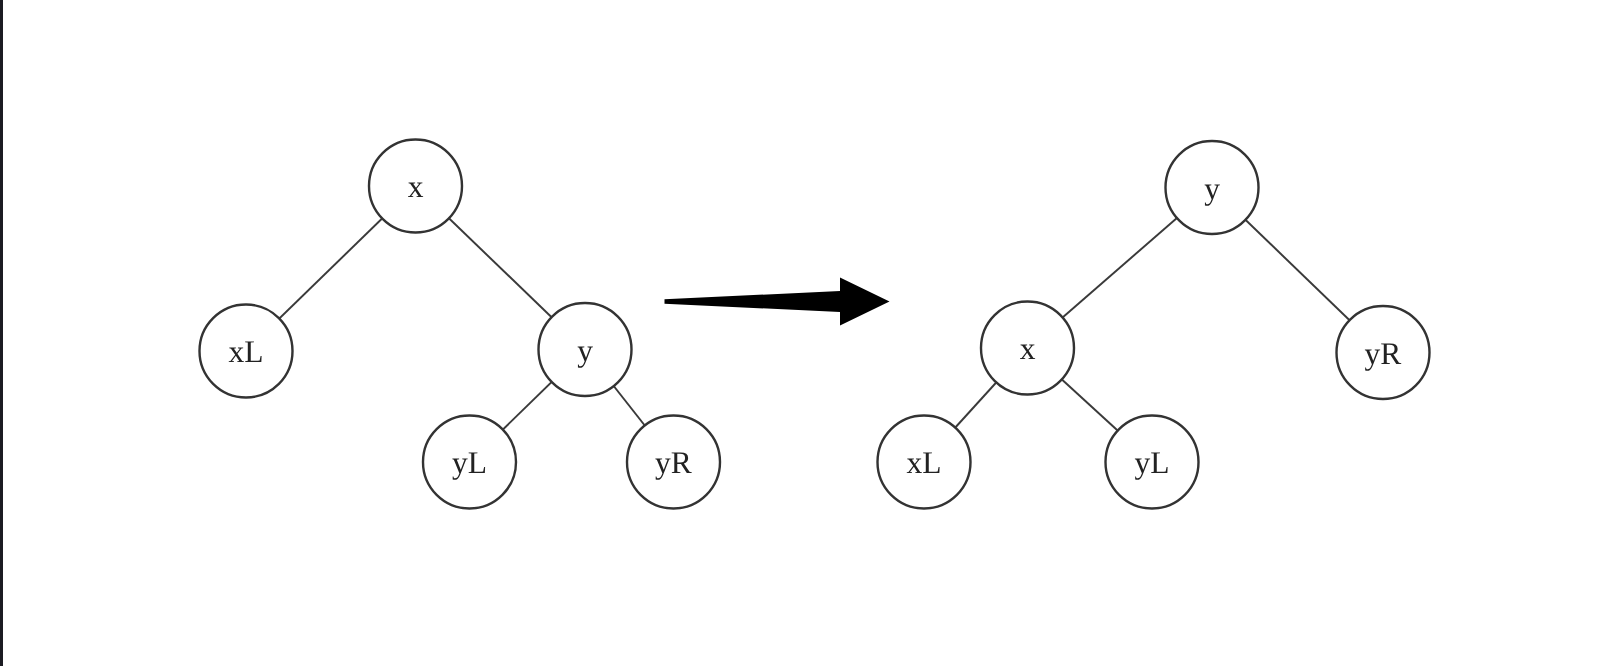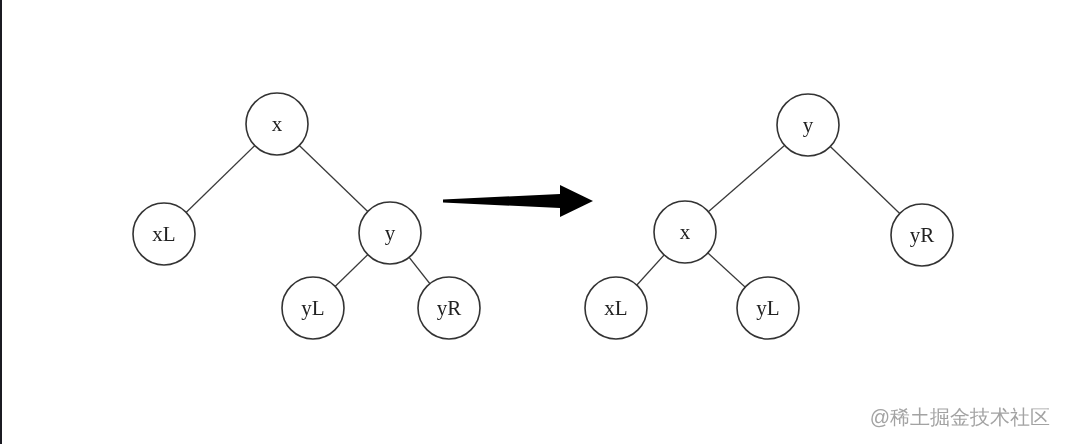--- a/index.html
+++ b/index.html
@@ -89,14 +89,13 @@
       <circle cx="922" cy="235" r="31" fill="#ffffff" stroke="#333333" stroke-width="1.6"></circle>
       <text x="922" y="235" dy="0.35em" text-anchor="middle" class="node-label" fill="#222222">yR</text>
       <circle cx="616" cy="308" r="31" fill="#ffffff" stroke="#333333" stroke-width="1.6"></circle>
       <text x="616" y="308" dy="0.35em" text-anchor="middle" class="node-label" fill="#222222">xL</text>
       <circle cx="768" cy="308" r="31" fill="#ffffff" stroke="#333333" stroke-width="1.6"></circle>
       <text x="768" y="308" dy="0.35em" text-anchor="middle" class="node-label" fill="#222222">yL</text>
       <polygon points="443,199.5 560,194 560,185 593,201 560,217 560,208 443,202.5" fill="#000000"></polygon>
     </svg>
 
 
-  <span class="watermark-community">@稀土掘金技术社区</span>
 </div>
 
 </body></html>

